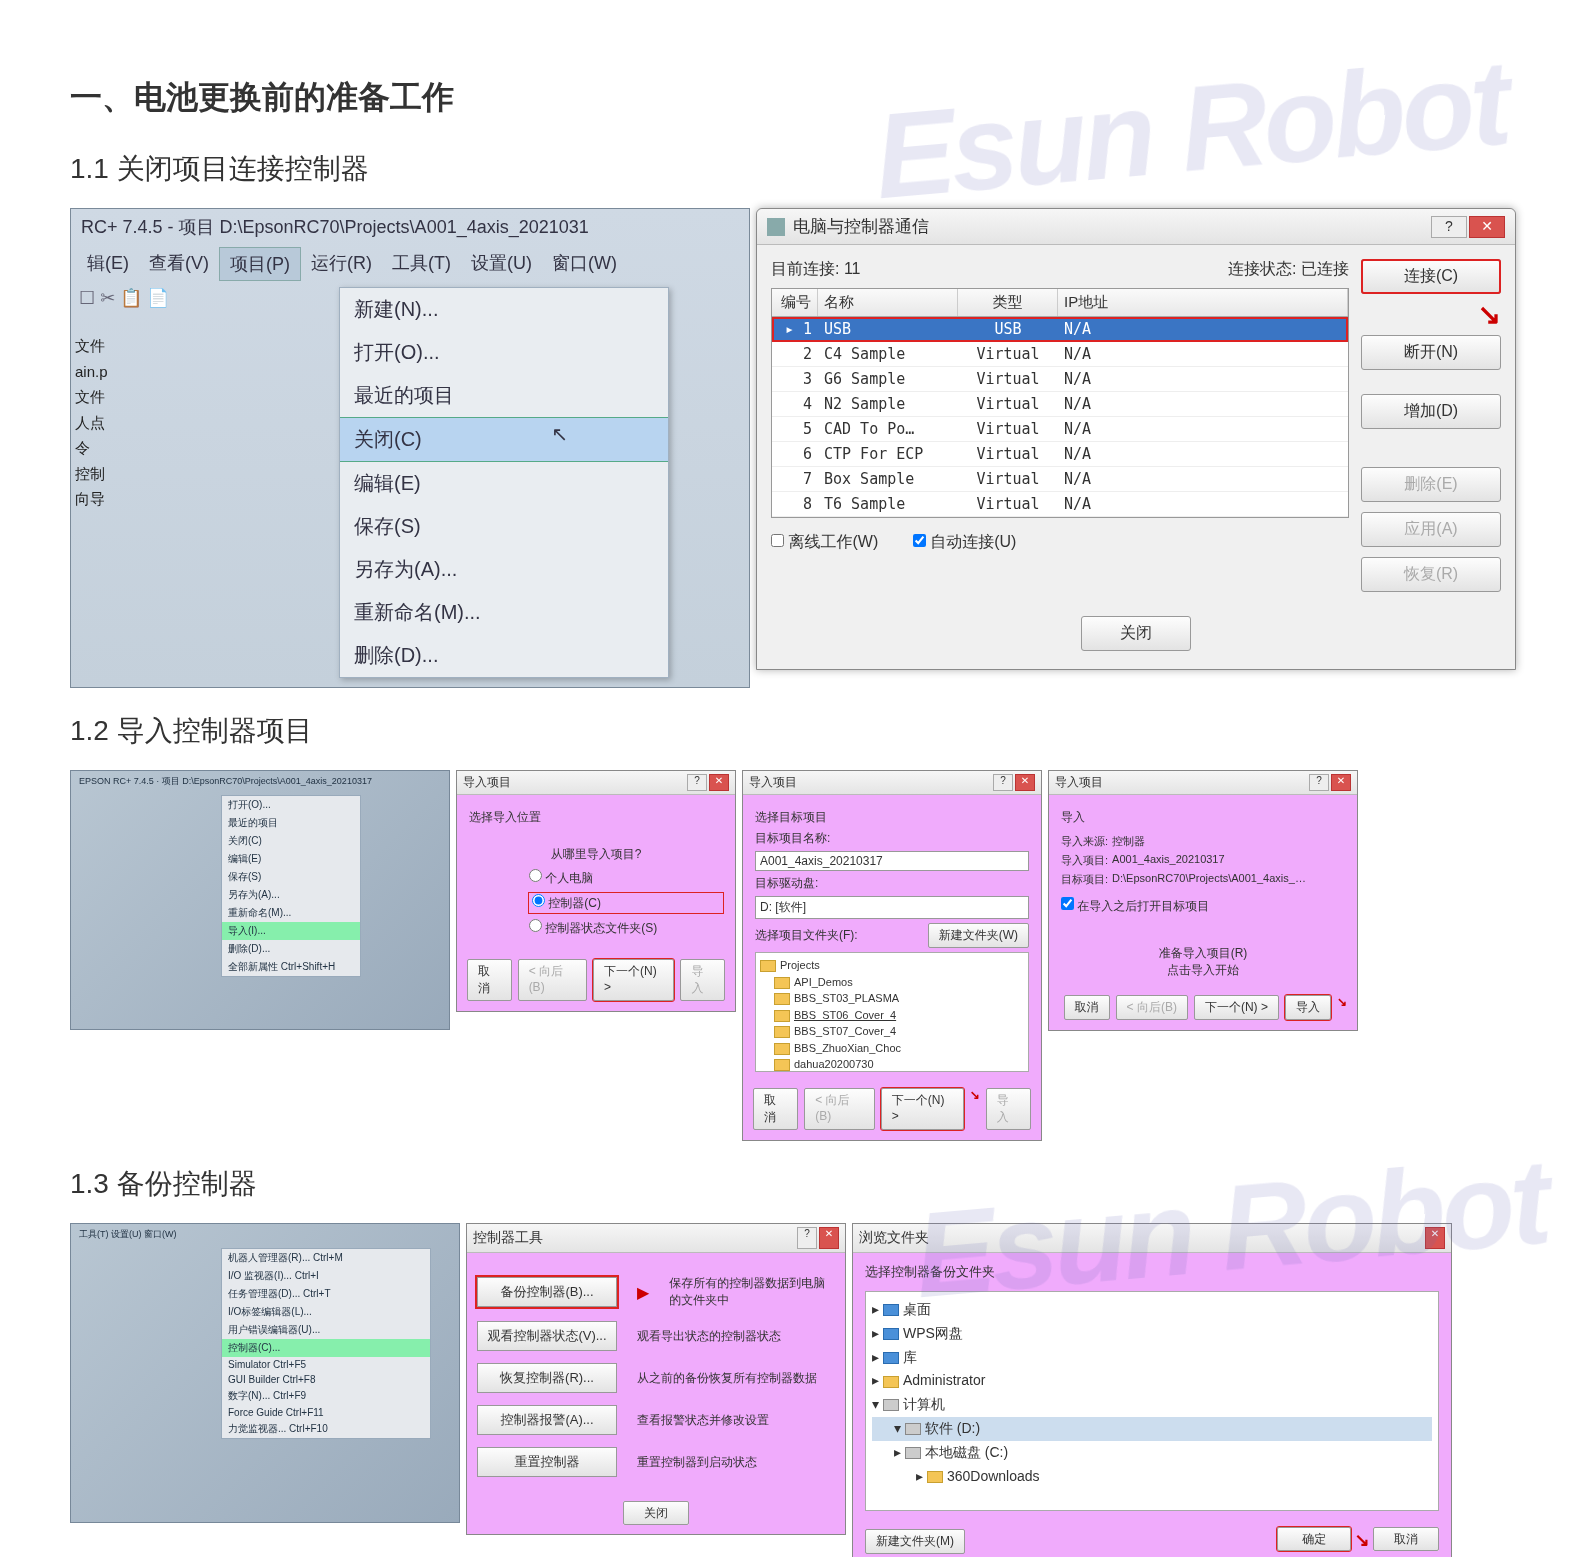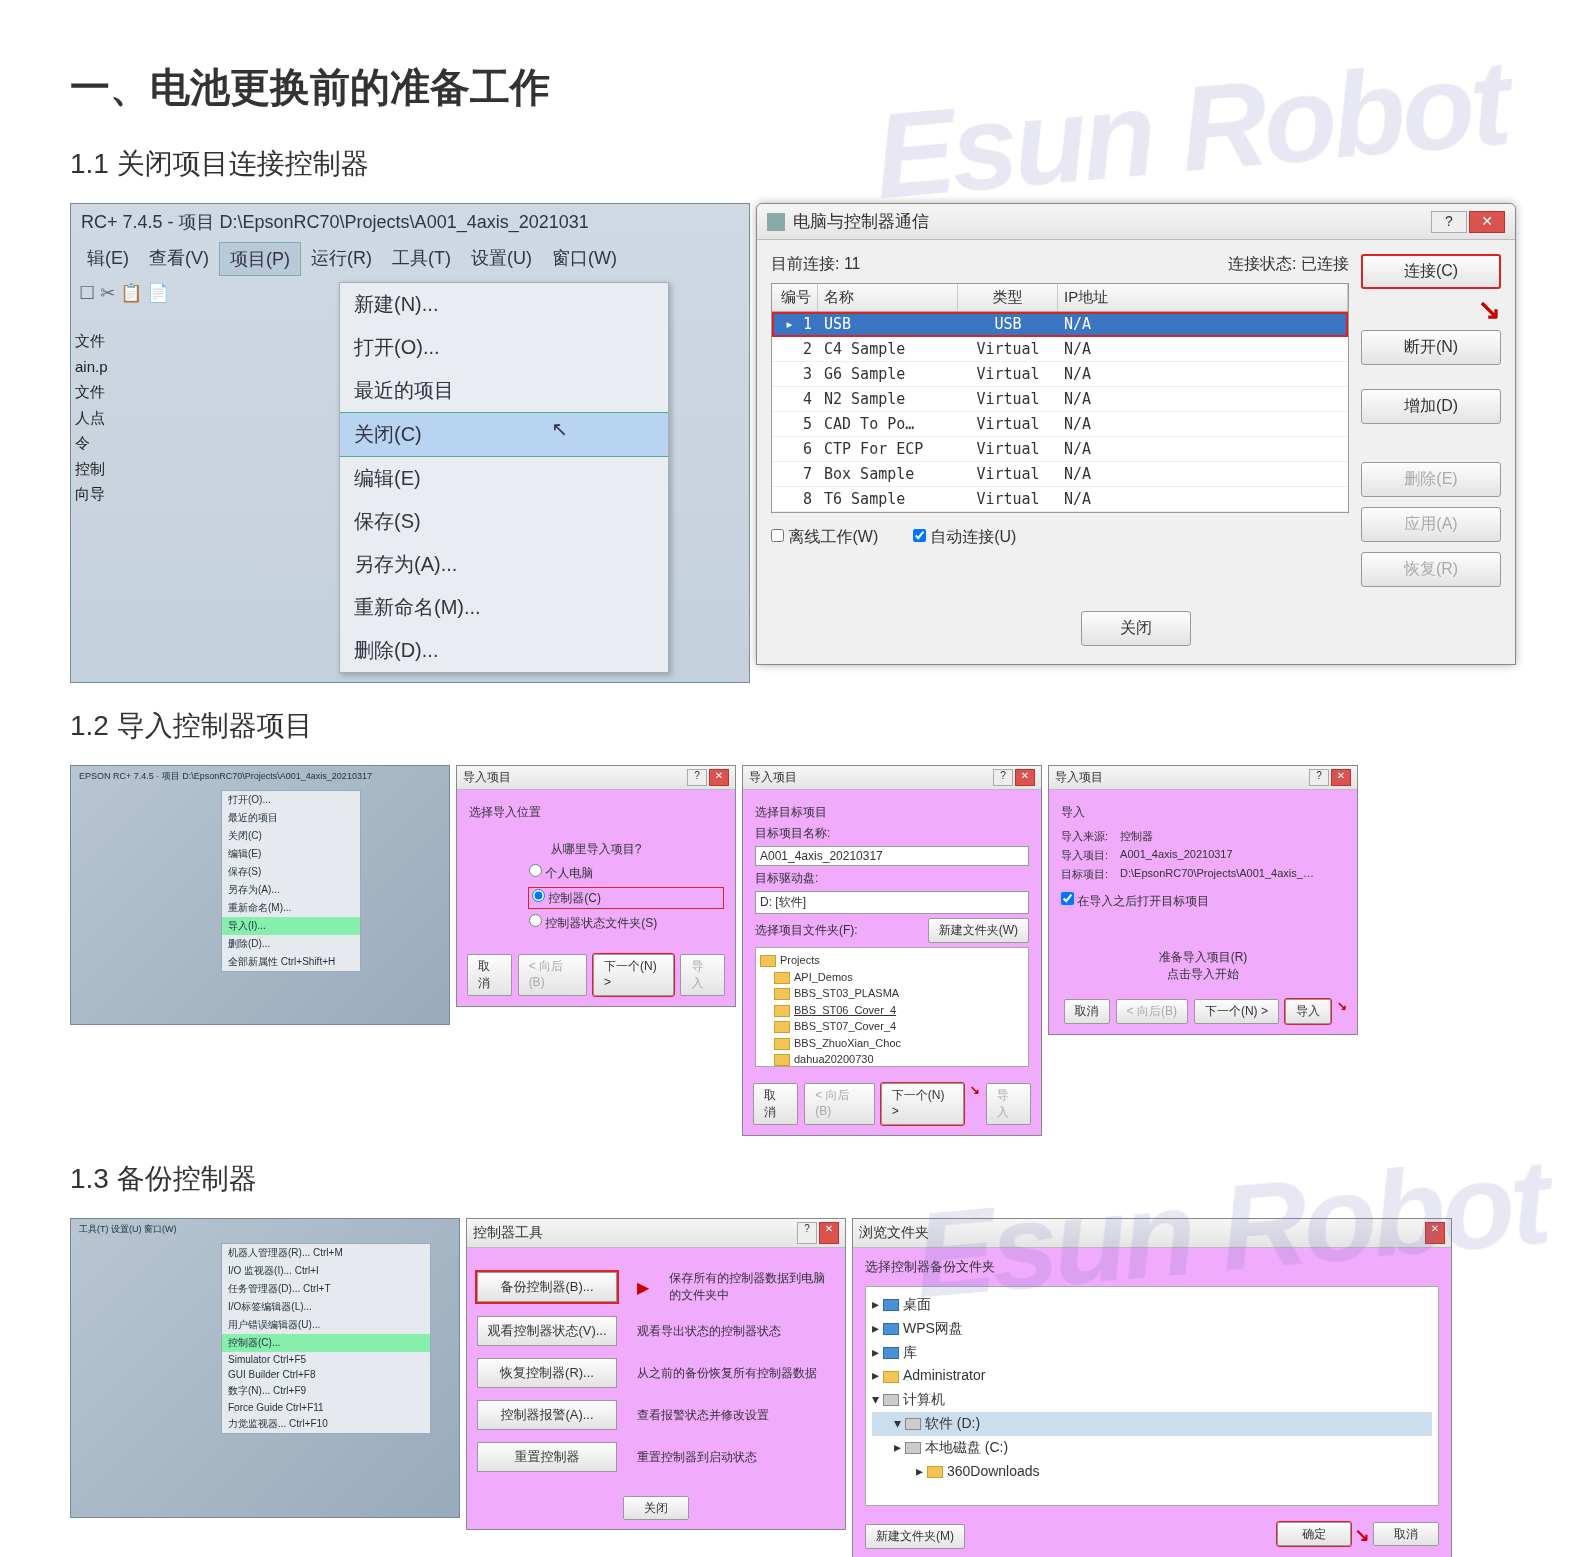--- a/index.html
+++ b/index.html
@@ -1,20 +1,20 @@
 <!DOCTYPE html>
 <html><head>
 <meta charset="utf-8">
 <style>
   *{box-sizing:border-box;margin:0;padding:0}
   body{font-family:"Microsoft YaHei",SimSun,sans-serif;background:#fff;color:#333;padding:40px 70px;width:1587px}
   .watermark{position:fixed;font-size:120px;font-weight:800;font-style:italic;color:rgba(100,100,180,.15);pointer-events:none;z-index:1000;transform:rotate(-5deg);letter-spacing:-4px}
   .wm1{top:60px;right:80px}
   .wm2{bottom:260px;right:40px}
-  .h1{font-size:40px;font-weight:700;margin:20px 0 30px}
+  .h1{font-size:32px;font-weight:700;margin:36px 0 30px}
   .h2{font-size:28px;margin:24px 0 20px}
   .row{display:flex;gap:6px;align-items:flex-start;margin-bottom:10px}
   
   .winleft{width:680px;height:480px;background:linear-gradient(#cfd9e4,#c4d0db);border:1px solid #7a8a99;position:relative;overflow:hidden}
   .wl-title{padding:6px 10px;font-size:18px;color:#334}
   .wl-menubar{display:flex;gap:0;background:transparent;padding:2px 6px;font-size:18px;color:#334}
   .wl-menubar span{padding:4px 10px}
   .wl-menubar .sel{background:#b8c9d9;border:1px solid #8aa}
   .wl-toolbar{padding:4px 8px;color:#667;font-size:18px}
   .wl-dd{position:absolute;left:268px;top:78px;width:330px;background:#e9edf1;border:1px solid #a0b0c0;box-shadow:2px 2px 6px rgba(0,0,0,.25)}
@@ -306,30 +306,30 @@
   </div>
 
   <div class="mini" style="width:310px">
     <div class="mtitle">
         <span>导入项目</span>
         <div class="mb">?</div>
         <div class="mb close">✕</div>
       </div>
     <div class="mbody">
       <div class="lbl">导入</div>
-      <div style="display:grid;grid-template-columns:auto 1fr;gap:4px 12px;font-size:11px;margin-top:8px">
+      <div style="display:grid;grid-template-columns:auto 1fr;gap:4px 4px;font-size:11px;margin-top:8px">
         <span>导入来源:</span>
           <span>控制器</span>
         <span>导入项目:</span>
           <span>A001_4axis_20210317</span>
         <span>目标项目:</span>
           <span style="word-break:break-all">D:\EpsonRC70\Projects\A001_4axis_…</span>
       </div>
       <label style="display:block;margin-top:10px"><input type="checkbox" checked="" style=""> <span>在导入之后打开目标项目</span></label>
-      <div style="text-align:center;margin-top:39px">
+      <div style="text-align:center;margin-top:30px">
         <div>准备导入项目(R)</div>
         <div>点击导入开始</div>
       </div>
     </div>
     <div class="mbtnrow" id="btns12c">
         <span class="mbtn">取消</span>
         <span class="mbtn dis">&lt; 向后(B)</span>
         <span class="mbtn">下一个(N) &gt;</span>
         <span class="mbtn hl">导入</span>
         <span style="color: rgb(204, 0, 0); font-weight: 700;">↘</span>

